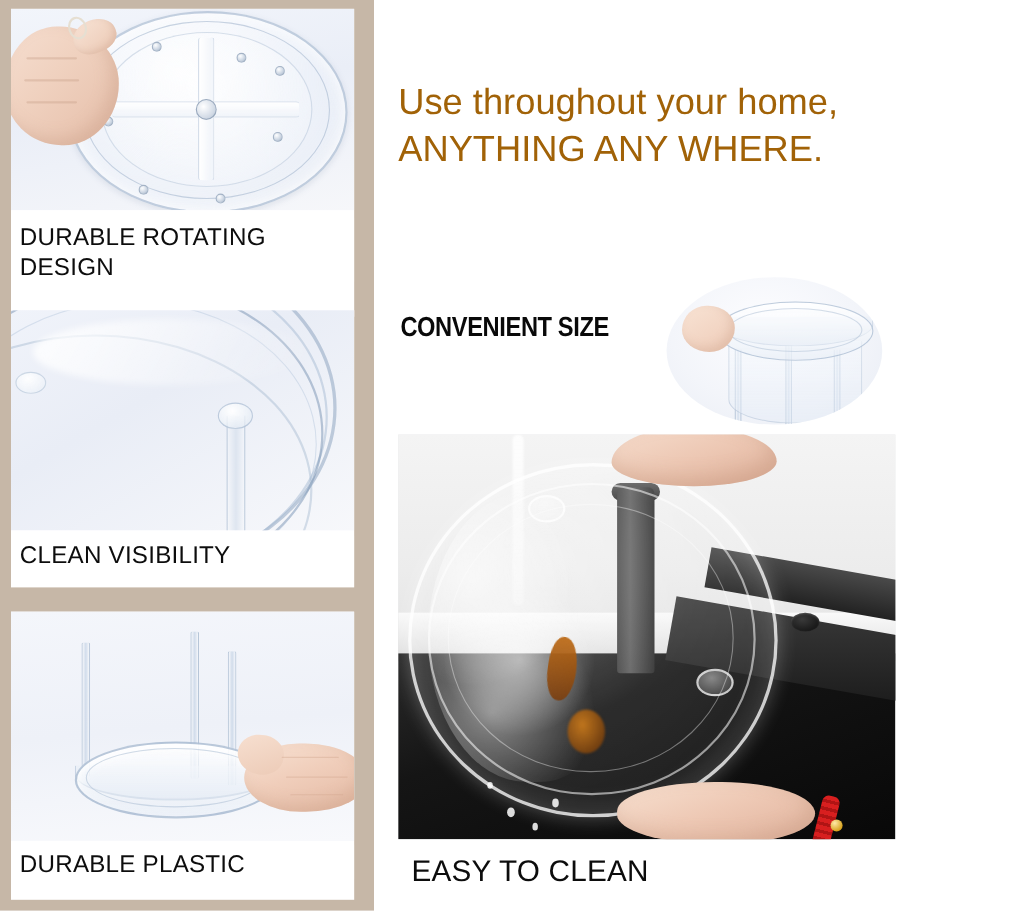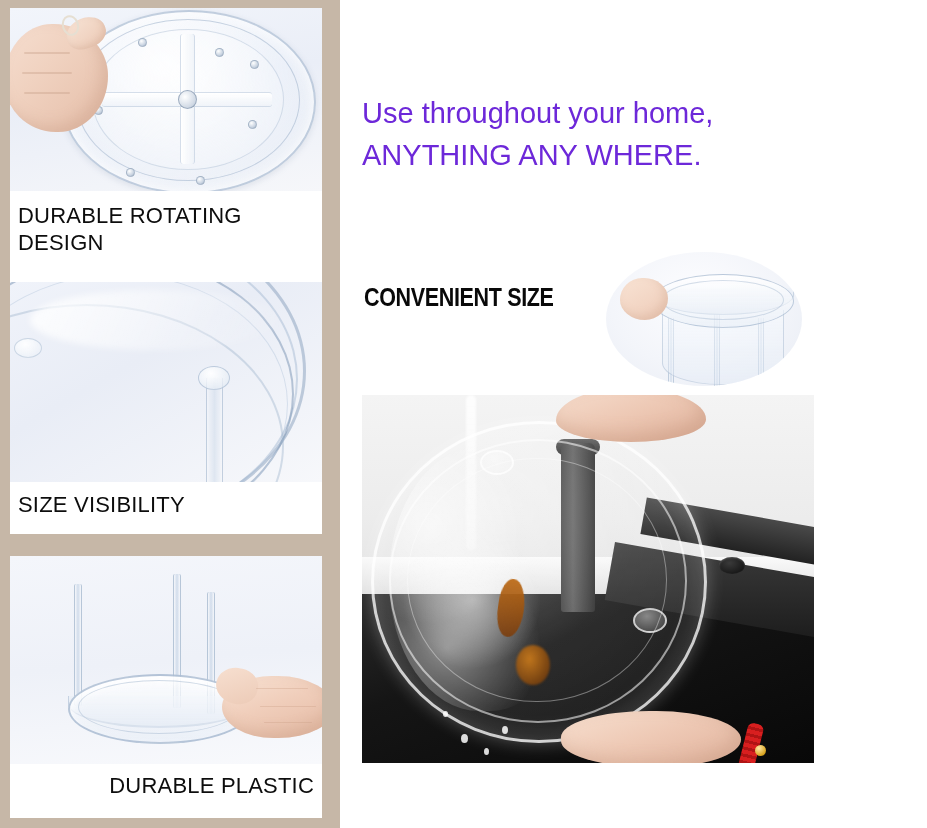--- a/index.html
+++ b/index.html
@@ -41,36 +41,35 @@
   }
 
   #panel-1{top:8px;height:280px;}
   #panel-1 .photo{height:183px;}
   #panel-1 .caption{top:190px;}
 
   #panel-2{top:282px;height:252px;}
   #panel-2 .photo{height:200px;}
   #panel-2 .caption{top:205px;}
 
-  #panel-3{top:556px;height:262px;text-align:right;}
+  #panel-3{top:556px;height:262px;}
   #panel-3 .photo{height:208px;}
   #panel-3 .caption{top:212px;}
 
   
   .right-col{
     position:absolute;left:340px;top:0;width:587px;height:828px;background:#ffffff;
   }
   .headline{
     position:absolute;left:22px;top:72px;width:540px;
-    color:#6d28d9;
-    font-size:29px;
+    color:#a16207;
+    font-size:33px;
     line-height:42px;
     letter-spacing:0px;
     white-space:pre-line;
-    margin-top:20px;
   }
   .convenient-label{
     position:absolute;left:24px;top:283px;
     color:#090909;
     font-size:25px;
     font-weight:bold;
     letter-spacing:-0.4px;
     transform:scaleX(0.86);
     transform-origin:left center;
     white-space:nowrap;
@@ -438,21 +437,21 @@
         <div class="p2-arc p2-a1"></div>
         <div class="p2-arc p2-a2"></div>
         <div class="p2-arc p2-a3"></div>
         <div class="p2-arc p2-a4"></div>
         <div class="p2-arc p2-a5"></div>
         <div class="sc p2-post"></div>
         <div class="sc p2-boss"></div>
         <div class="sc p2-boss2"></div>
         <div class="sc p2-gloss"></div>
       </div>
-      <div class="caption">SIZE VISIBILITY</div>
+      <div class="caption">CLEAN VISIBILITY</div>
     </div>
 
     <div class="panel" id="panel-3">
       <div class="photo">
         <div class="p3-bg"></div>
         <div class="post p3-p1"></div>
         <div class="post p3-p2"></div>
         <div class="post p3-p3"></div>
         <div class="sc p3-tray-wall"></div>
         <div class="sc p3-tray"></div>
@@ -506,14 +505,15 @@
       <div class="mp-hand-top"></div>
       <div class="mp-hand-bot"></div>
       <div class="mp-bracelet"></div>
       <div class="mp-bead"></div>
       <div class="mp-drop" style="left:22%;top:92%;width:7px;height:9px;"></div>
       <div class="mp-drop" style="left:27%;top:96%;width:5px;height:7px;"></div>
       <div class="mp-drop" style="left:31%;top:90%;width:6px;height:8px;"></div>
       <div class="mp-drop" style="left:18%;top:86%;width:5px;height:6px;"></div>
     </div>
 
+    <div class="clean-caption">EASY TO CLEAN</div>
   </div>
 </div>
 
 </body></html>

